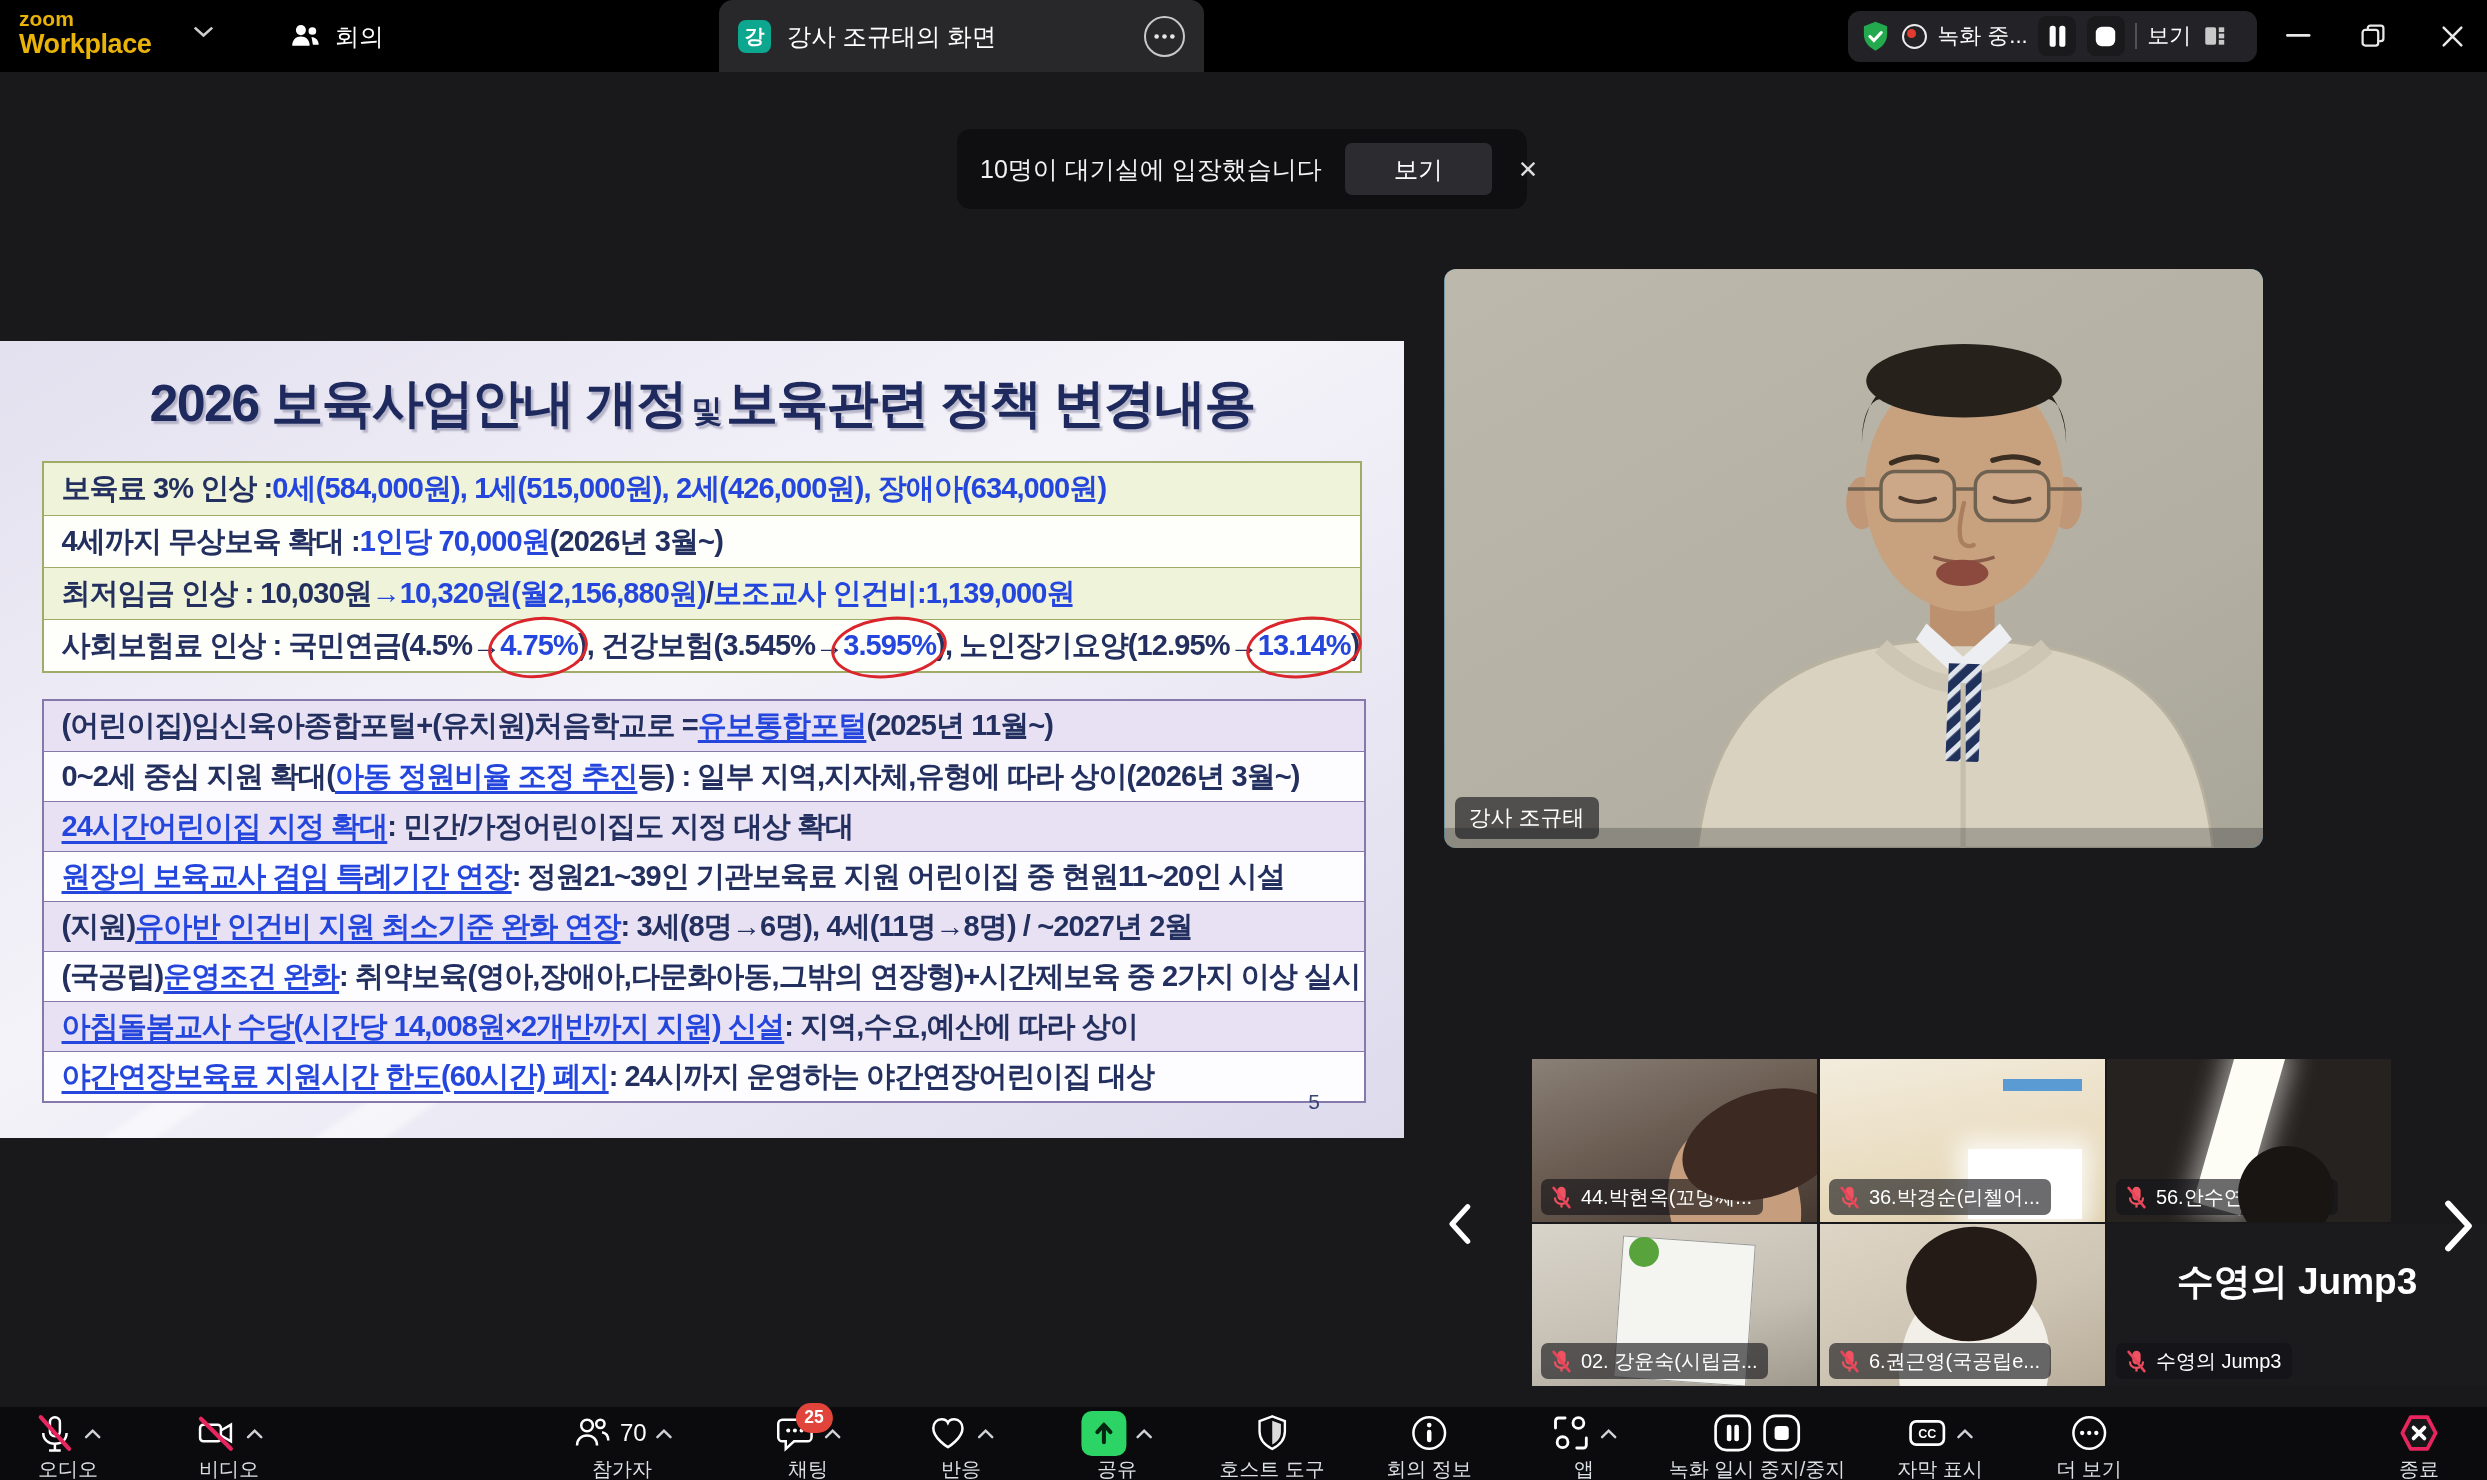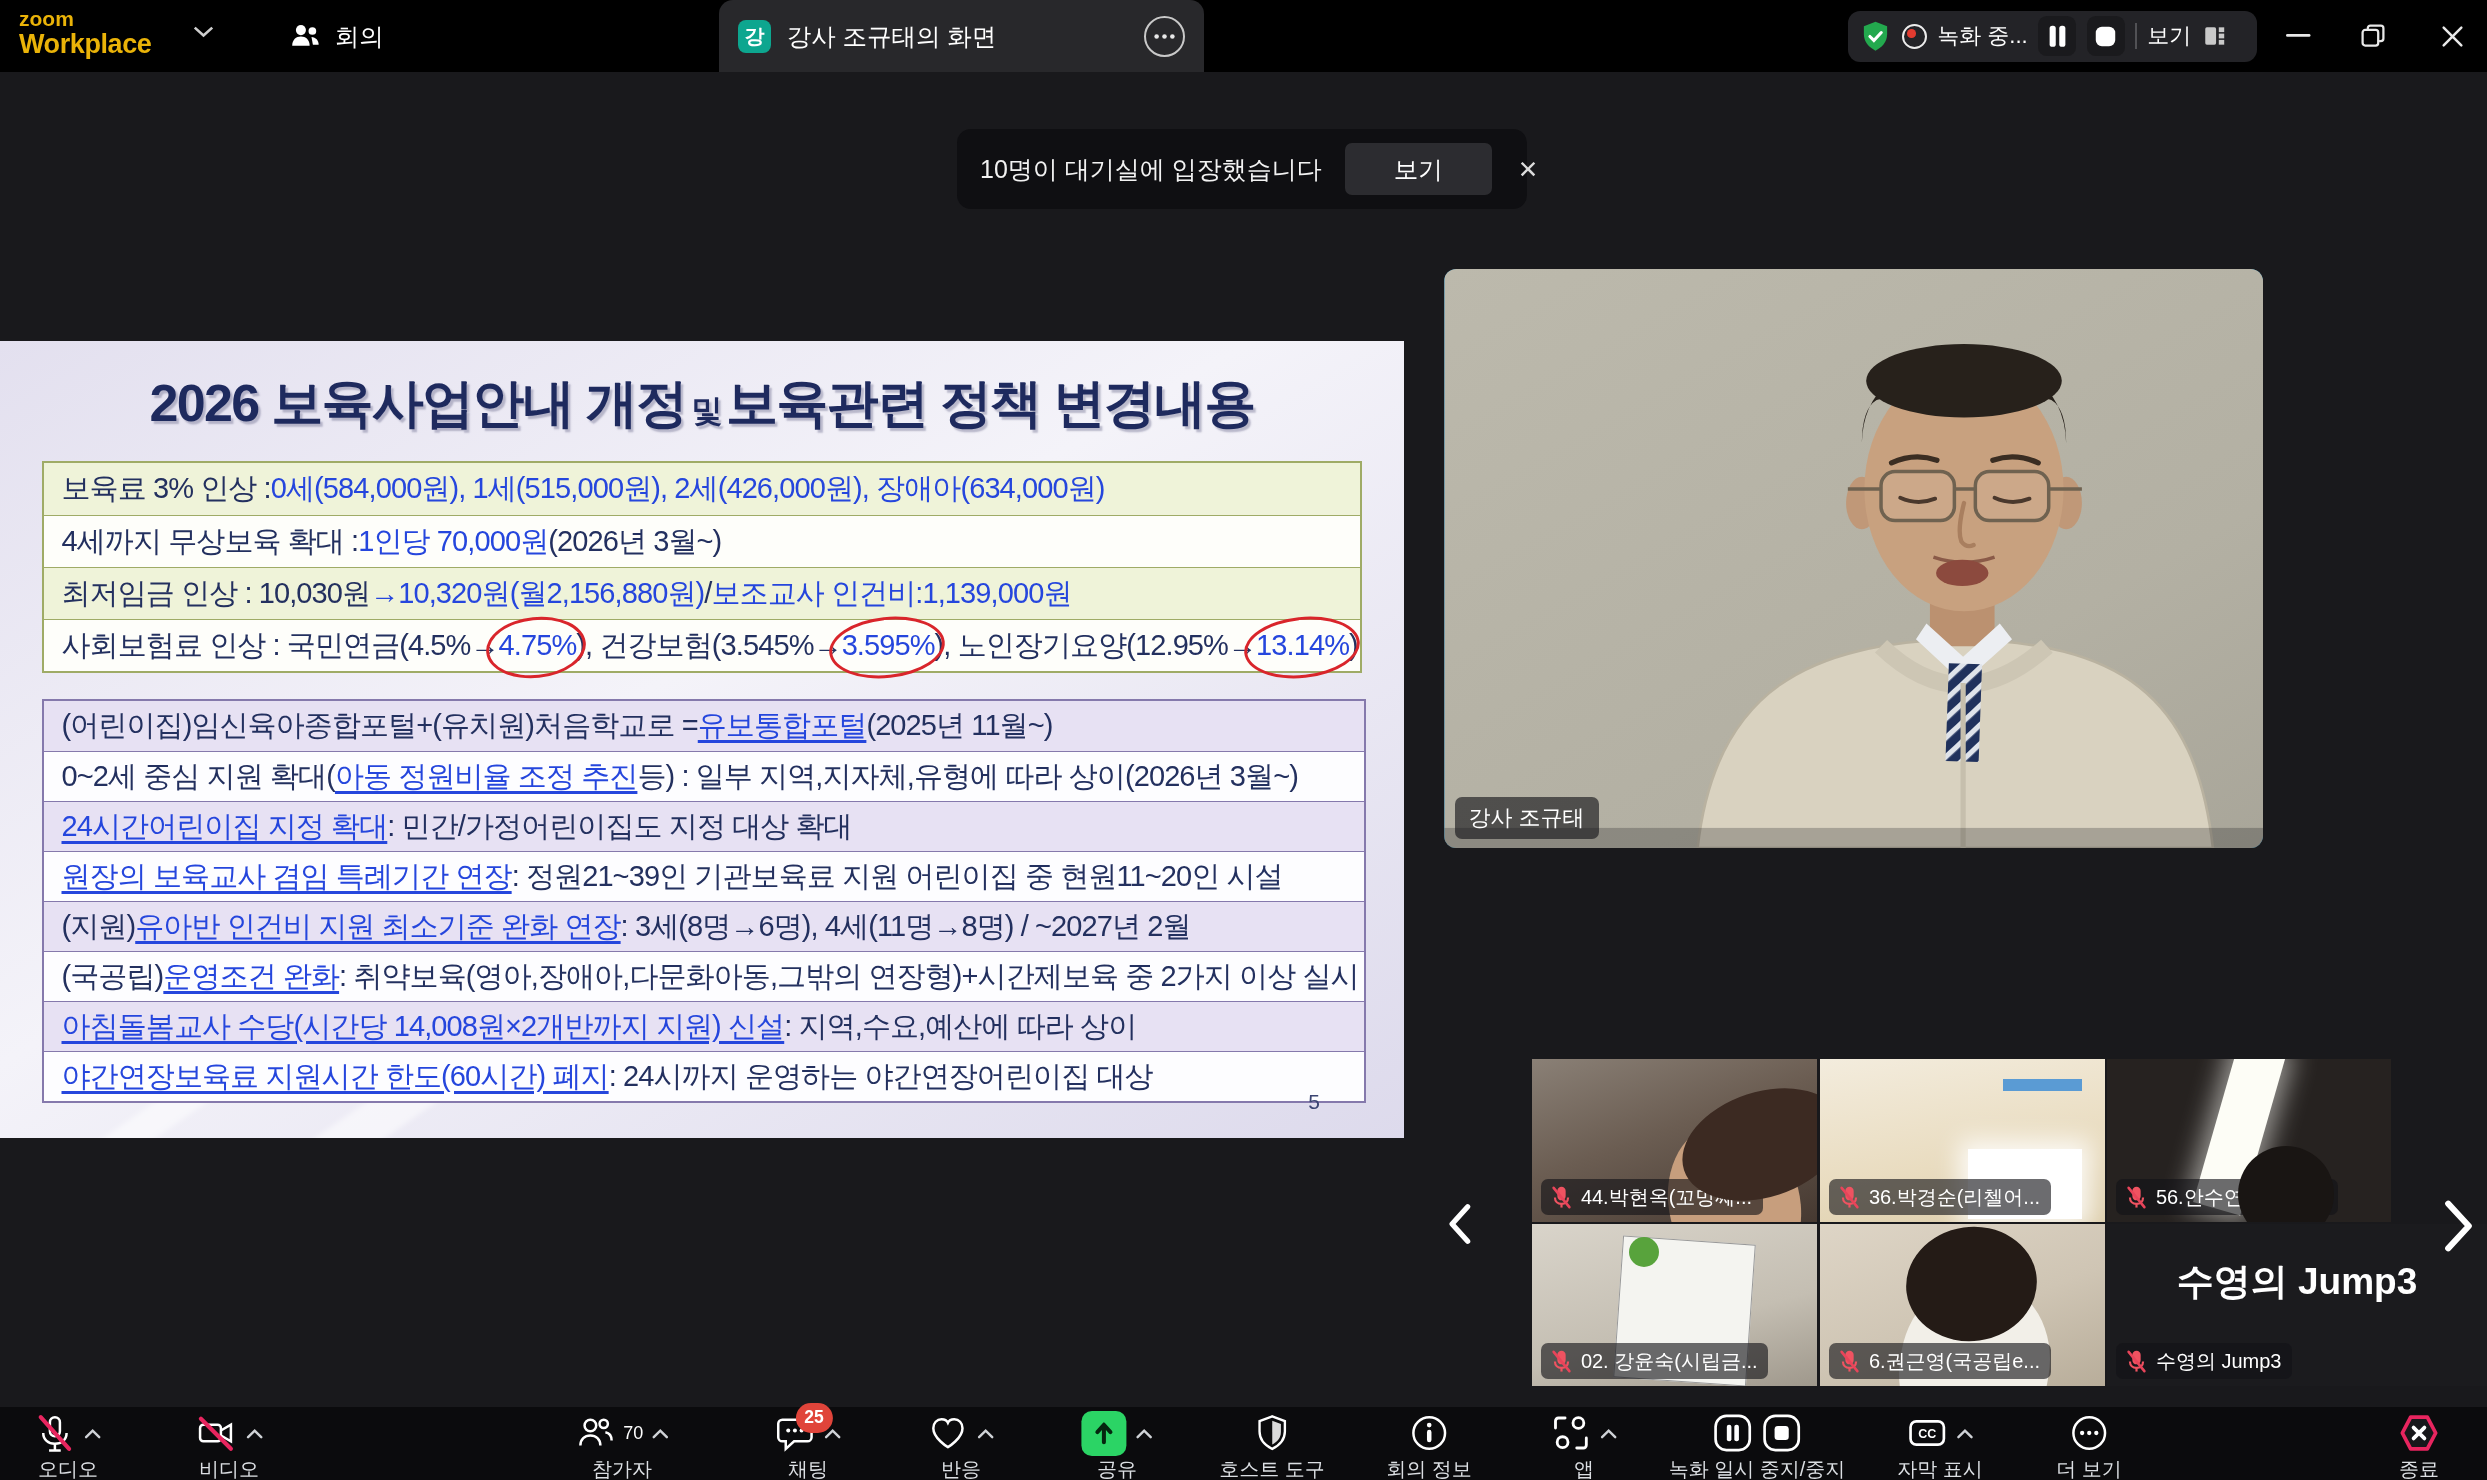--- a/index.html
+++ b/index.html
@@ -42,21 +42,21 @@
   
   .slide{position:absolute;left:0;top:341px;width:1404px;height:797px;overflow:hidden;
          background:linear-gradient(150deg,#e3e0ef 0%,#f4f3f9 45%,#dddaec 100%)}
   .streak{position:absolute;background:rgba(255,255,255,.5);transform:rotate(-35deg);filter:blur(2.6px)}
   .slide-title{position:absolute;top:28px;left:0;width:100%;text-align:center;color:#1e2a5e;font-weight:700;
                font-size:52px;letter-spacing:-1.7px;text-shadow:2.6px 2.6px 1.7px rgba(100,100,135,.4);white-space:nowrap}
   .slide-title .mid{font-size:31px;margin:0 5.2px}
   .stable{position:absolute;left:42px;border-style:solid;border-width:2.6px}
   #t1{top:120px;width:1316px;border-color:#9fab66}
   #t2{top:358px;width:1320px;border-color:#8579ac}
-  .srow{display:flex;align-items:center;padding:0 17.5px;font-size:29px;font-weight:400;letter-spacing:-0.9px;
+  .srow{display:flex;align-items:center;padding:0 17.5px;font-size:29px;font-weight:700;letter-spacing:-0.9px;
         white-space:nowrap;height:52px;box-sizing:border-box}
   #t2 .srow{height:50px}
   #t1 .srow + .srow{border-top:1.7px solid #9fab66}
   #t2 .srow + .srow{border-top:1.7px solid #8579ac}
   #t1 .odd{background:#eff3d9}#t1 .even{background:#fefefa}
   #t2 .odd{background:#e7e1f3}#t2 .even{background:#fdfdff}
   .c-navy{color:#23305f}
   .c-blue{color:#2546dd}
   .u{text-decoration:underline;text-decoration-thickness:2.6px;text-underline-offset:5.2px}
   .circ{position:relative;display:inline-block}
@@ -99,21 +99,21 @@
   .scene-person-white::after{content:"";position:absolute;left:30%;top:2%;width:131px;height:114px;border-radius:50%;
             background:#241b16;transform:rotate(-8deg)}
   .scene-dark-text{background:#1b1b1e}
   .nav-chev{position:absolute;display:flex;align-items:center;justify-content:center}
 
   
   .toolbar{position:absolute;left:0;top:1407px;width:2487px;height:73px;background:#0b0b0d}
   .tb-item{position:absolute;top:4.4px;transform:translateX(-50%);display:flex;flex-direction:column;align-items:center}
   .tb-icon-row{height:44px;display:flex;align-items:center;gap:8.7px}
   .tb-label{font-size:20px;margin-top:0.9px;white-space:nowrap;color:#dcdfe3}
-  .tb-count{color:#fff;font-size:18px}
+  .tb-count{color:#fff;font-size:24px}
   .icon-wrap{position:relative;display:flex;align-items:center;justify-content:center}
   .tb-badge{position:absolute;top:-10.5px;right:-17.5px;min-width:30px;height:30px;border-radius:15px;background:#e0443a;
             color:#ffffff;font-size:17.5px;font-weight:700;display:flex;align-items:center;justify-content:center;padding:0 3.5px}
   .share-sq{width:45px;height:45px;background:#2bd465;border-radius:10.5px;display:flex;align-items:center;justify-content:center}
 </style>
 </head>
 <body>
 
 <header class="titlebar">
   <div class="logo">

